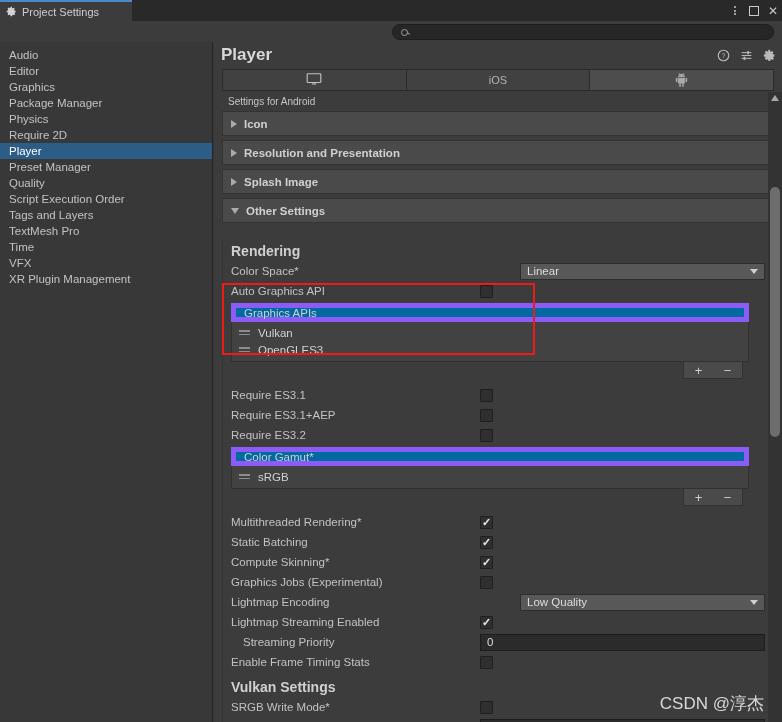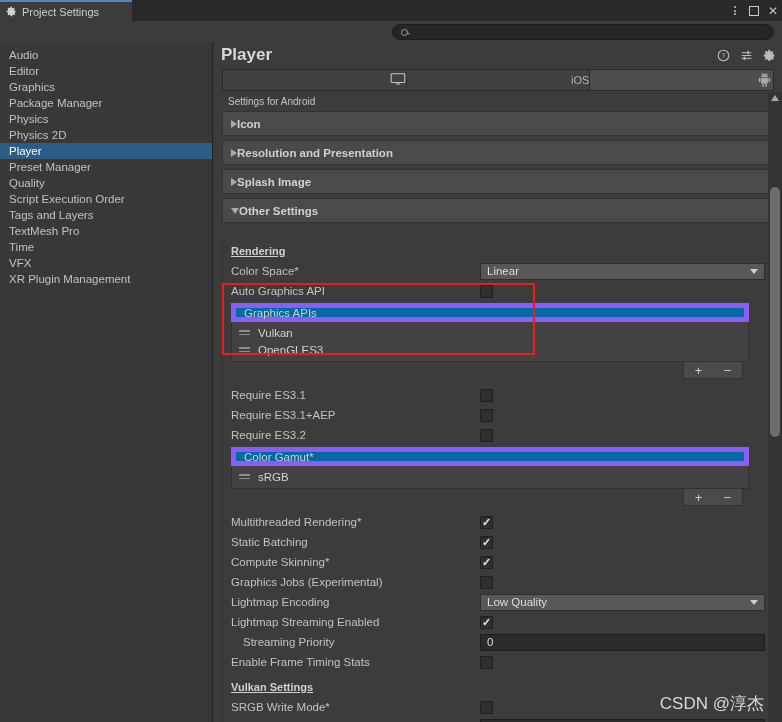--- a/index.html
+++ b/index.html
@@ -91,57 +91,57 @@
   }
   .icn { width: 13px; height: 13px; display: block; }
 
   
   .plat-tabs {
     position: absolute; left: 8px; top: 27px; width: 552px; height: 22px;
     display: flex;
   }
   .plat-tab {
     flex: 1; background: #414141; border: 1px solid #2b2b2b; border-right: none;
-    display: flex; align-items: center; justify-content: flex-end;
+    display: flex; align-items: center; justify-content: center;
     color: #b4b4b4; font-size: 11px; cursor: default;
   }
   .plat-tab:last-child { border-right: 1px solid #2b2b2b; }
   .plat-tab.active { background: #4d4d4d; border-color: #2b2b2b; }
 
   
   .content {
     position: absolute; left: 8px; top: 50px; width: 552px; height: 630px;
     background: #3c3c3c; overflow: hidden;
   }
   .settings-for {
     height: 19px; line-height: 19px; padding-left: 6px;
     font-size: 10px; color: #c5c5c5;
   }
   .foldout {
     height: 25px; margin-bottom: 4px;
     background: #4a4a4a; border: 1px solid #333;
-    display: flex; align-items: center; padding-left: 8px; 
+    display: flex; align-items: center; padding-left: 8px; gap: 7px;
   }
   .foldout.open { margin-bottom: 16px; }
   .tri-right {
     width: 0; height: 0; border-left: 6px solid #aaa;
     border-top: 4px solid transparent; border-bottom: 4px solid transparent;
   }
   .tri-down {
     width: 0; height: 0; border-top: 6px solid #aaa;
     border-left: 4px solid transparent; border-right: 4px solid transparent;
   }
   .foldout-label { font-size: 11.5px; font-weight: bold; color: #d0d0d0; }
 
   .section-body {
     border: 1px solid #333; border-top: none; padding: 2px 0 4px 0;
   }
   .group-head {
-    font-size: 11px; font-weight: bold; color: #d0d0d0;
-    padding-left: 8px; height: 20px; line-height: 20px; text-decoration: underline;
+    font-size: 14px; font-weight: bold; color: #d0d0d0;
+    padding-left: 8px; height: 20px; line-height: 20px;
   }
   .row {
     height: 20px; display: flex; align-items: center; padding-left: 8px;
     position: relative;
   }
   .row-label { font-size: 11.5px; color: #c2c2c2; white-space: nowrap; }
   .row-label.indent { padding-left: 12px; }
 
   .field-wrap { position: absolute; left: 257px; right: 8px; display: flex; align-items: center; }
 
@@ -149,21 +149,21 @@
     width: 13px; height: 13px; background: #2f2f2f;
     border: 1px solid #1f1f1f; border-radius: 1px;
     display: flex; align-items: center; justify-content: center;
   }
   .checkbox.checked::after {
     content: '\2713'; color: #e8e8e8; font-size: 11px; line-height: 11px; font-weight: bold;
   }
   .dropdown {
     width: 100%; height: 17px; background: #585858; border: 1px solid #2d2d2d;
     display: flex; align-items: center; padding: 0 6px;
-    font-size: 11.5px; color: #dcdcdc; justify-content: space-between;
+    font-size: 11.5px; color: #dcdcdc; justify-content: space-between; margin-left: 40px;
   }
   .dd-caret {
     width: 0; height: 0; border-top: 5px solid #cfcfcf;
     border-left: 4px solid transparent; border-right: 4px solid transparent;
   }
   .numfield {
     width: 100%; height: 17px; background: #2b2b2b; border: 1px solid #1d1d1d;
     display: flex; align-items: center; padding: 0 6px;
     font-size: 11.5px; color: #dcdcdc;
   }
@@ -256,21 +256,21 @@
       <input class="searchinput" type="text" placeholder="" style="">
     </div>
   </div>
 
   <div class="sidebar">
     <div class="side-item">Audio</div>
     <div class="side-item">Editor</div>
     <div class="side-item">Graphics</div>
     <div class="side-item">Package Manager</div>
     <div class="side-item">Physics</div>
-    <div class="side-item">Physics 2D</div>
+    <div class="side-item">Require 2D</div>
     <div class="side-item selected">Player</div>
     <div class="side-item">Preset Manager</div>
     <div class="side-item">Quality</div>
     <div class="side-item">Script Execution Order</div>
     <div class="side-item">Tags and Layers</div>
     <div class="side-item">TextMesh Pro</div>
     <div class="side-item">Time</div>
     <div class="side-item">VFX</div>
     <div class="side-item">XR Plugin Management</div>
   </div>

